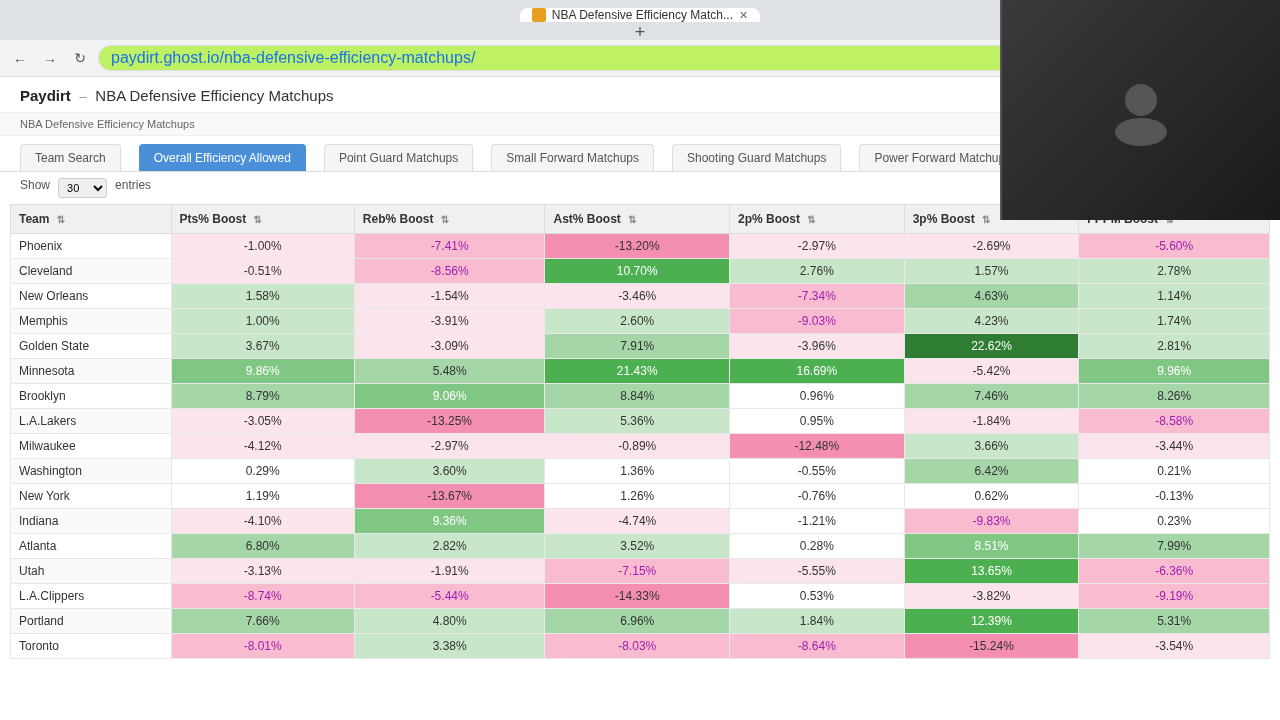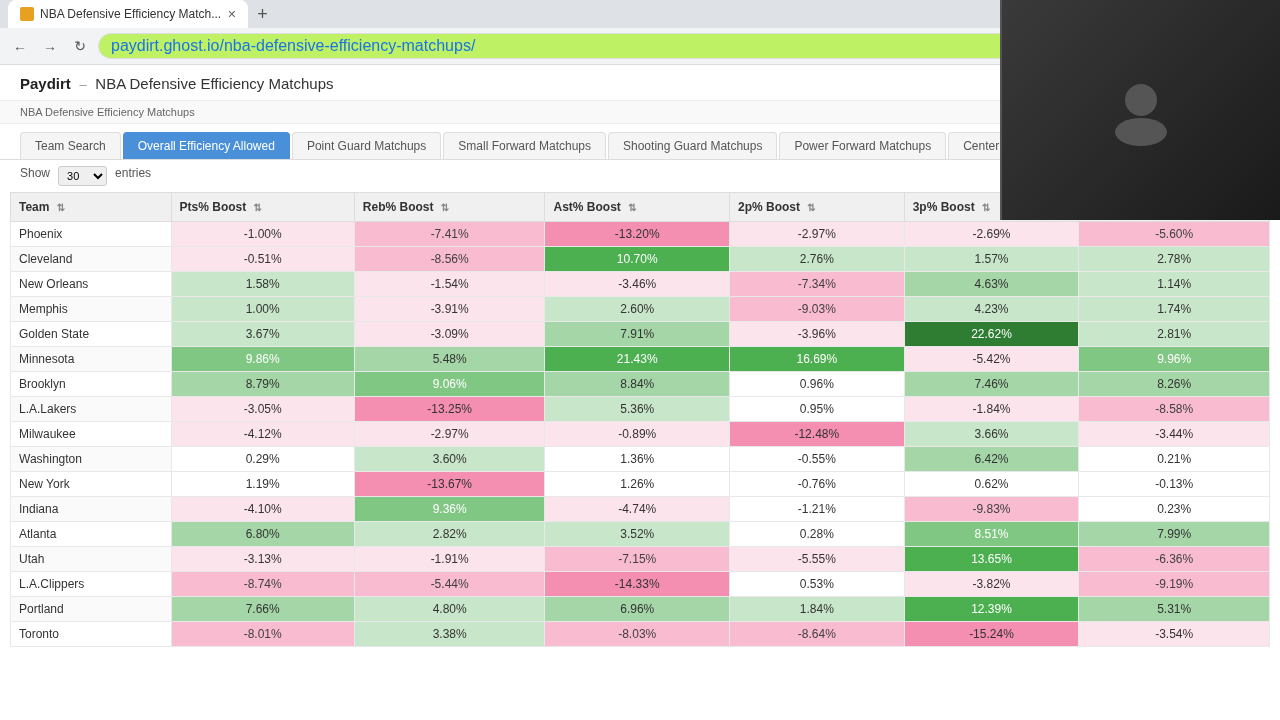--- a/index.html
+++ b/index.html
@@ -1,35 +1,35 @@
 <!DOCTYPE html>
 <html><head>
   <meta charset="utf-8">
   <style>
     * { margin: 0; padding: 0; box-sizing: border-box; }
     body { font-family: Arial, sans-serif; font-size: 13px; background: #fff; width: 1280px; height: 720px; overflow: hidden; }
 
     
     .browser-chrome { background: #f1f3f4; border-bottom: 1px solid #ddd; }
-    .tab-bar { display: flex; align-items: center; height: 28px; padding: 8px 8px; background: #dee1e6; }
+    .tab-bar { display: flex; align-items: center; height: 40px; padding: 8px 8px; background: #dee1e6; flex-direction: column; }
     .tab { display: flex; align-items: center; background: #fff; border-radius: 8px 8px 0 0; padding: 0 12px; height: 28px; font-size: 12px; color: #333; gap: 6px; min-width: 180px; }
     .tab-favicon { width: 14px; height: 14px; background: #e8a020; border-radius: 2px; }
     .tab-close { margin-left: auto; color: #666; cursor: pointer; font-size: 11px; }
     .tab-new { width: 28px; height: 28px; display: flex; align-items: center; justify-content: center; color: #555; cursor: pointer; font-size: 18px; }
     .address-bar { display: flex; align-items: center; height: 36px; padding: 0 8px; gap: 6px; background: #f1f3f4; }
     .nav-btn { width: 24px; height: 24px; display: flex; align-items: center; justify-content: center; color: #555; font-size: 14px; cursor: pointer; border-radius: 50%; }
     .url-bar { flex: 1; height: 26px; background: #bef264; border: 1px solid #ddd; border-radius: 13px; padding: 0 12px; font-size: 16px; color: #1a73e8; display: flex; align-items: center; }
 
     
     .page { background: #fff; padding: 0; overflow: hidden; height: calc(720px - 68px); display: flex; flex-direction: column; }
     .page-header { padding: 10px 20px 8px; border-bottom: 1px solid #eee; }
     .breadcrumb { font-size: 11px; color: #666; background: #f9f9f9; padding: 5px 20px; border-bottom: 1px solid #eee; }
 
     
-    .tabs { display: flex; align-items: center; padding: 8px 20px 0; border-bottom: 1px solid #ddd; gap: 2px; }
+    .tabs { display: flex; align-items: center; padding: 8px 20px 0; border-bottom: 1px solid #ddd; gap: 18px; }
     .tab-btn { padding: 6px 14px; font-size: 12px; cursor: pointer; border: 1px solid #ddd; border-bottom: none; border-radius: 4px 4px 0 0; background: #f5f5f5; color: #555; }
     .tab-btn.active { background: #4a90d9; color: #fff; border-color: #4a90d9; }
 
     
     .controls { display: flex; align-items: flex-start; padding: 6px 20px; gap: 8px; font-size: 12px; color: #555; }
     .show-select { padding: 2px 4px; border: 1px solid #ccc; border-radius: 3px; font-size: 11px; }
 
     
     .table-wrap { overflow-y: auto; flex: 1; padding: 0 10px; }
     table { width: 100%; border-collapse: collapse; font-size: 12px; }
@@ -39,21 +39,21 @@
     tbody td { padding: 5px 8px; border: 1px solid #e8e8e8; text-align: center; }
     tbody td.team-name { text-align: left; font-weight: 500; color: #333; background: #fff; }
     tbody tr:nth-child(even) td.team-name { background: #fafafa; }
 
     
     .bg-green-dark { background: #4caf50; color: #fff; }
     .bg-green-med { background: #81c784; color: #fff; }
     .bg-green-light { background: #a5d6a7; color: #333; margin-left: 24px; }
     .bg-green-pale { background: #c8e6c9; color: #333; }
     .bg-pink-dark { background: #f48fb1; color: #333; }
-    .bg-pink-med { background: #f8bbd0; color: #404040; margin-top: 16px; }
+    .bg-pink-med { background: #f8bbd0; color: #a21caf; margin-top: 16px; }
     .bg-pink-light { background: #fce4ec; color: #333; }
     .bg-white { background: #fff; color: #333; }
     .bg-green-xl { background: #2e7d32; color: #fff; }
 
     
     .webcam { position: fixed; top: 0; right: 0; width: 280px; height: 220px; background: #222; overflow: hidden; border-left: 2px solid #555; }
     .webcam-placeholder { width: 100%; height: 100%; background: linear-gradient(135deg, #3a3a3a, #1a1a1a); display: flex; align-items: center; justify-content: center; color: #666; font-size: 11px; }
   </style>
 </head>
 <body>

